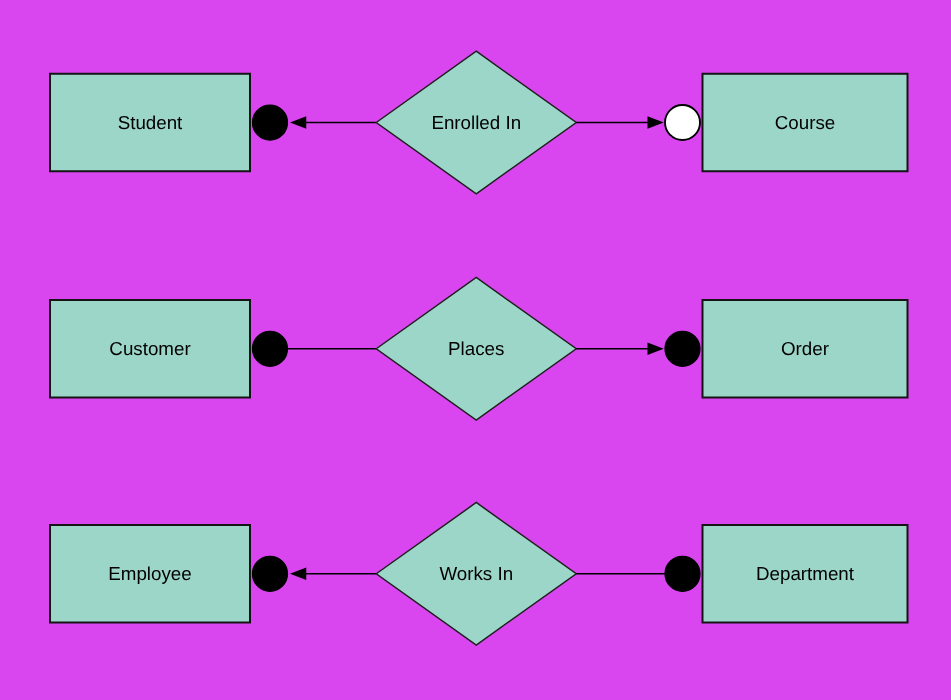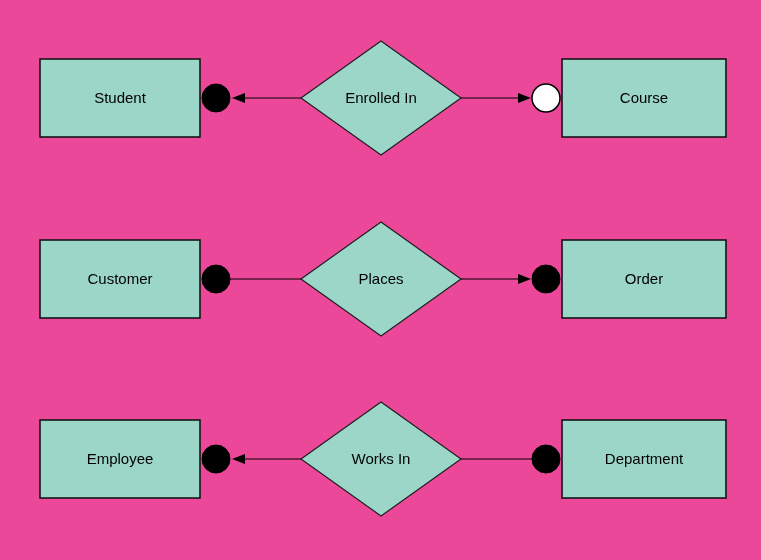--- a/index.html
+++ b/index.html
@@ -5,21 +5,21 @@
   html, body {
     margin: 0;
     padding: 0;
     background: #ffffff;
     font-family: "Liberation Sans", sans-serif;
   }
   .canvas {
     position: relative;
     width: 761px;
     height: 560px;
-    background: #ec4899;
+    background: #d946ef;
     overflow: hidden;
   }
   svg { display: block; }
   .entity-box {
     fill: #9cd6c9;
     stroke: #141414;
     stroke-width: 1.6;
   }
   .relationship-diamond {
     fill: #9cd6c9;

